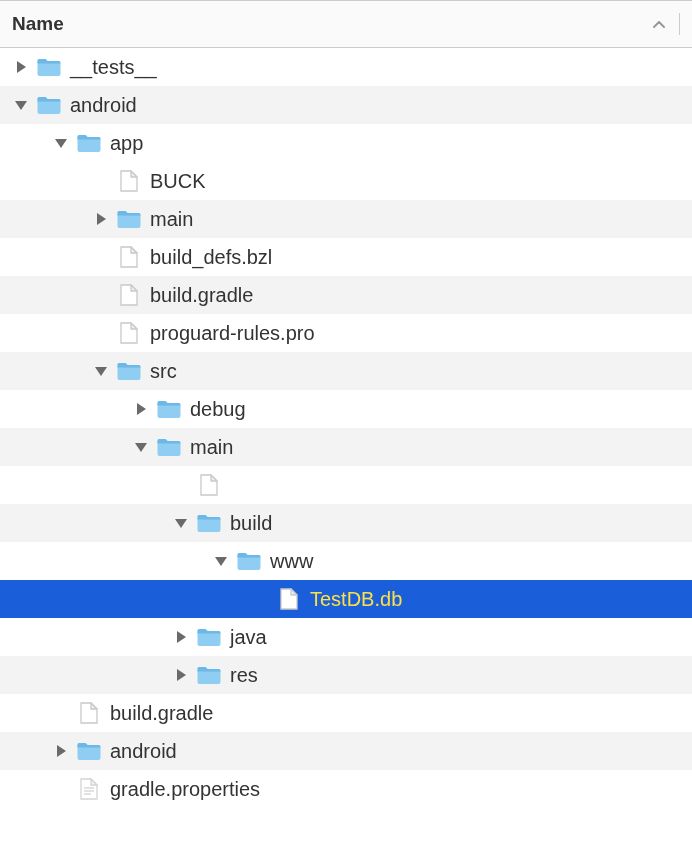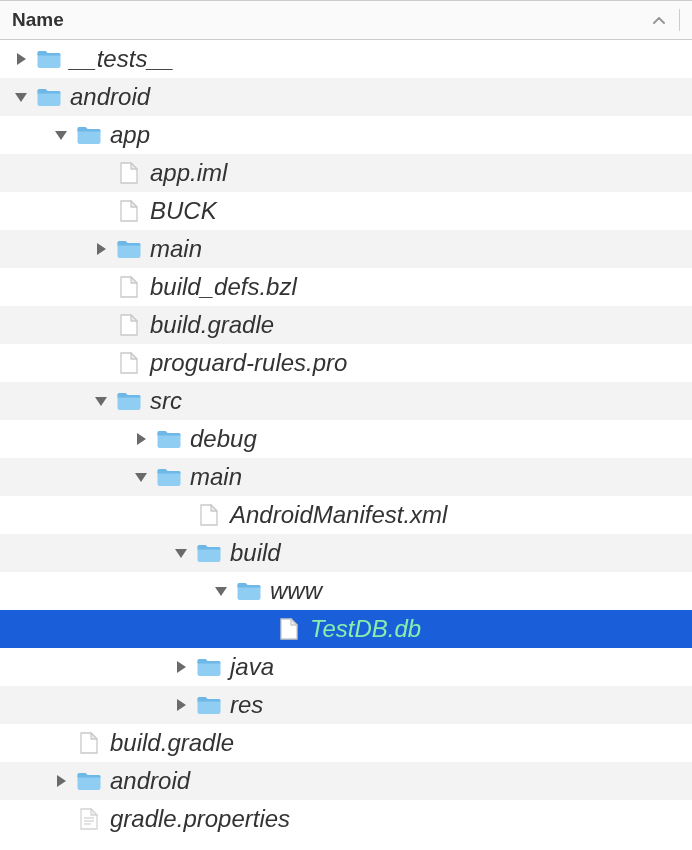--- a/index.html
+++ b/index.html
@@ -8,21 +8,21 @@
       font-size: 18px;
       color: #333;
       background: #fff;
       width: 692px;
       height: 850px;
       overflow: hidden;
     }
     .header {
       display: flex;
       align-items: center;
-      height: 40px;
+      height: 48px;
       border-top: 1px solid #ccc;
       border-bottom: 1px solid #ccc;
       background: #fafafa;
       padding: 0 12px;
     }
     .header-title {
       font-weight: 600;
       font-size: 19px;
       flex: 1;
     }
@@ -45,21 +45,21 @@
       align-items: center;
       height: 38px;
       padding-left: 12px;
       white-space: nowrap;
     }
     .row.alt {
       background: #f3f3f3;
     }
     .row.selected {
       background: #1a5fd9;
-      color: #86efac;
+      color: #fde047;
     }
     .indent {
       display: inline-block;
       flex-shrink: 0;
     }
     .disclosure {
       width: 18px;
       height: 18px;
       display: inline-flex;
       align-items: center;
@@ -76,23 +76,22 @@
     .icon {
       width: 26px;
       height: 22px;
       display: inline-flex;
       align-items: center;
       justify-content: center;
       margin-right: 8px;
       flex-shrink: 0;
     }
     .label {
-      font-size: 24px;
+      font-size: 20px;
       font-weight: 400;
-      font-style: italic;
     }
   </style>
 </head>
 <body>
 
 <div class="header">
   <span class="header-title">Name</span>
   <span class="header-chevron">
     <svg width="12" height="8" viewBox="0 0 12 8">
         <polyline points="1,6 6,1 11,6" fill="none" stroke="#999" stroke-width="2" stroke-linecap="round" stroke-linejoin="round"></polyline>
@@ -137,30 +136,20 @@
           <use href="#tri-down"></use>
         </svg>
       </span>
       <span class="icon">
         <svg width="26" height="22" viewBox="0 0 25 22">
           <use href="#folder-icon-g"></use>
         </svg>
       </span>
       <span class="label">app</span>
     </div>
-    <div class="row alt">
-      <span class="indent" style="width: 80px;"></span>
-      <span class="spacer-disclosure"></span>
-      <span class="icon">
-        <svg width="22" height="22" viewBox="0 0 22 22">
-          <use href="#file-icon-g"></use>
-        </svg>
-      </span>
-      <span class="label">app.iml</span>
-    </div>
     <div class="row">
       <span class="indent" style="width: 80px;"></span>
       <span class="spacer-disclosure"></span>
       <span class="icon">
         <svg width="22" height="22" viewBox="0 0 22 22">
           <use href="#file-icon-g"></use>
         </svg>
       </span>
       <span class="label">BUCK</span>
     </div>
@@ -251,21 +240,20 @@
       <span class="label">main</span>
     </div>
     <div class="row">
       <span class="indent" style="width: 160px;"></span>
       <span class="spacer-disclosure"></span>
       <span class="icon">
         <svg width="22" height="22" viewBox="0 0 22 22">
           <use href="#file-icon-g"></use>
         </svg>
       </span>
-      <span class="label">AndroidManifest.xml</span>
     </div>
     <div class="row alt">
       <span class="indent" style="width: 160px;"></span>
       <span class="disclosure">
         <svg width="16" height="16" viewBox="0 0 16 16">
           <use href="#tri-down"></use>
         </svg>
       </span>
       <span class="icon">
         <svg width="26" height="22" viewBox="0 0 25 22">

